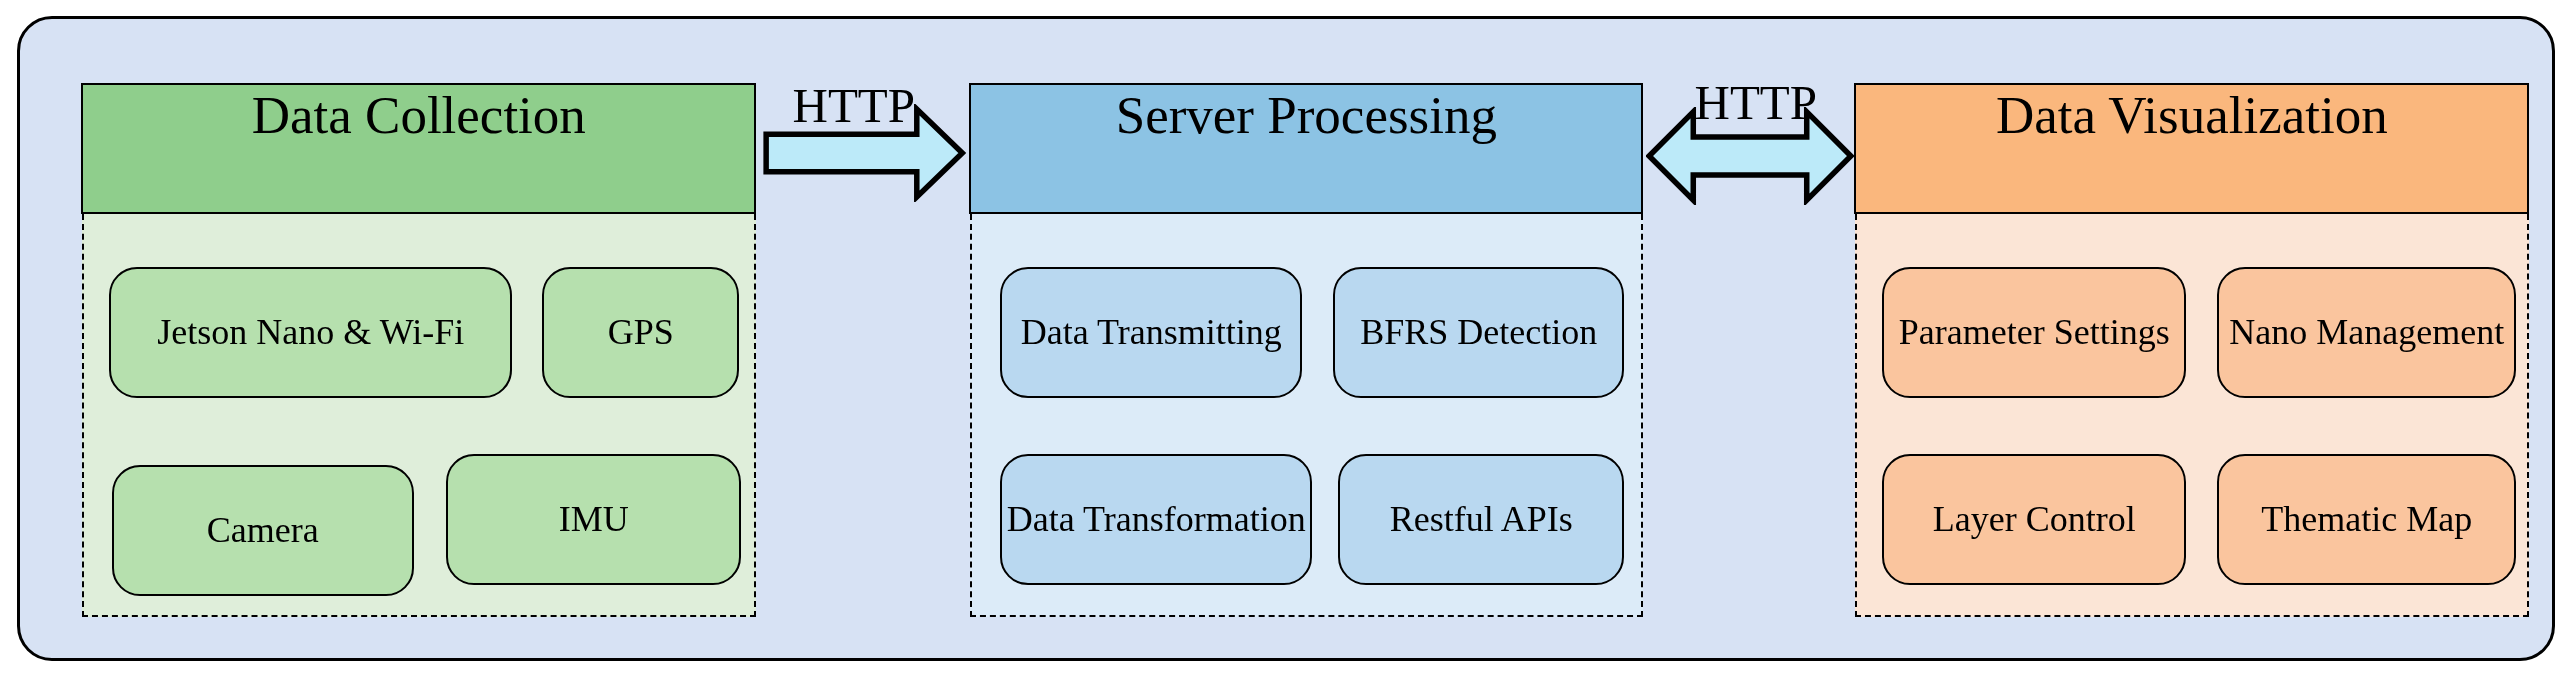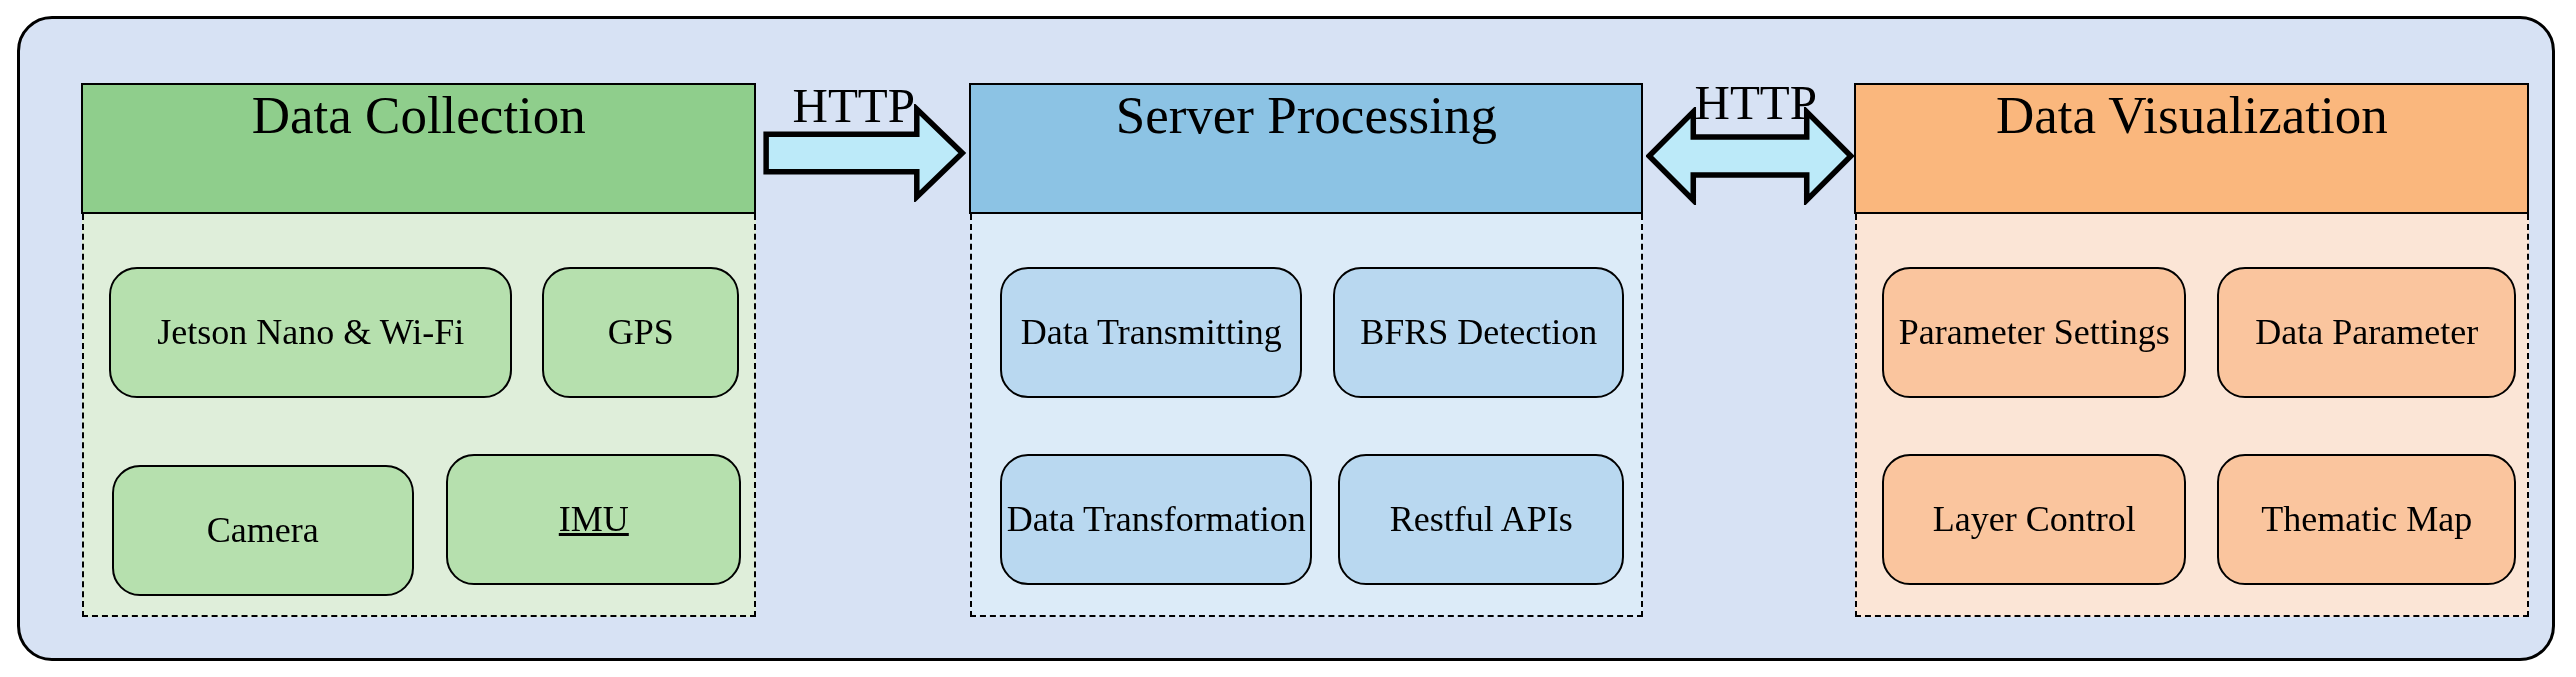--- a/index.html
+++ b/index.html
@@ -52,21 +52,21 @@
     border-radius: 28px;
     box-sizing: border-box;
     display: flex; align-items: center; justify-content: center;
     font-size: 36px;
     white-space: nowrap;
   }
   
   .g1 { left: 25px;  top: 53px;  width: 403px; }
   .g2 { left: 458px; top: 53px;  width: 197px; }
   .g3 { left: 27.5px;  top: 240px; width: 302px; margin-top: 11px; }
-  .g4 { left: 362px; top: 240px; width: 295px; text-decoration: underline; }
+  .g4 { left: 362px; top: 240px; width: 295px; }
   
   .s1 { left: 28px;  top: 53px;  width: 302px; }
   .s2 { left: 361px; top: 53px;  width: 291px; }
   .s3 { left: 28px;  top: 240px; width: 312px; }
   .s4 { left: 366px; top: 240px; width: 286px; justify-content: center; }
   
   .v1 { left: 25px;  top: 53px;  width: 304px; }
   .v2 { left: 360px; top: 53px;  width: 299px; }
   .v3 { left: 25px;  top: 240px; width: 304px; }
   .v4 { left: 360px; top: 240px; width: 299px; justify-content: center; }
@@ -133,21 +133,21 @@
 
     <div class="panel panel-3" style="--header: #fab77d; --body: #fbe5d6; --box: #fac59e;">
       <div class="panel-header">
         <span>Data Visualization</span>
       </div>
       <div class="panel-body">
         <div class="box v1">
           <span>Parameter Settings</span>
         </div>
         <div class="box v2">
-          <span>Data Parameter</span>
+          <span>Nano Management</span>
         </div>
         <div class="box v3">
           <span>Layer Control</span>
         </div>
         <div class="box v4">
           <span>Thematic Map</span>
         </div>
       </div>
     </div>
 

